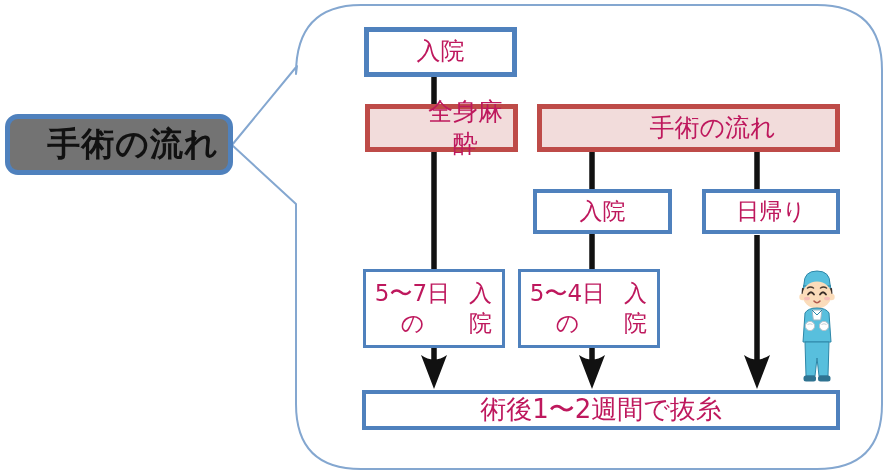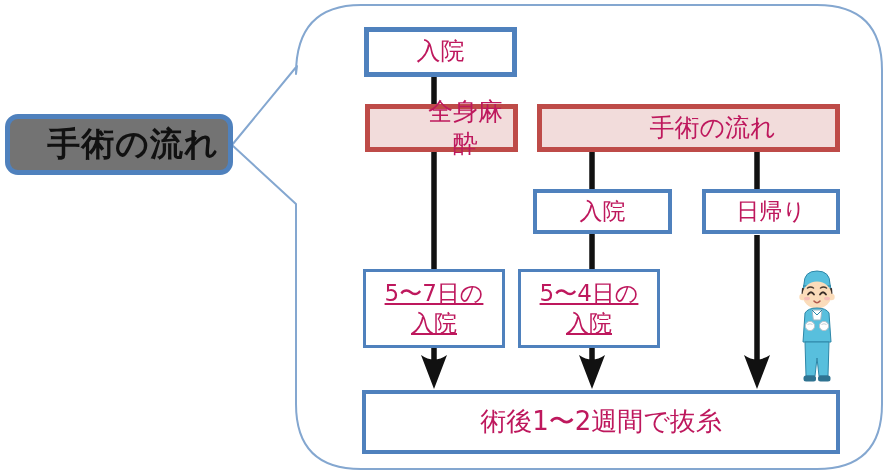--- a/index.html
+++ b/index.html
@@ -16,21 +16,21 @@
   .head{fill:var(--arrow-black,#111111);stroke:none;}
 
   
   .node{position:absolute;box-sizing:border-box;background:#ffffff;
         border:4px solid var(--box-blue,#4F81BD);
         display:flex;align-items:center;justify-content:center;
         text-align:center;font-size:23px;line-height:1.3;color:#be185d;}
   .node.blue-thick{border-width:5px;}
   .node.thin{border-width:3px;}
   .node.red{border:5px solid var(--box-red,#BE4B48);background:var(--box-red-fill,#F2DCDB);}
-  .node.two-line{flex-direction:column;text-decoration:underline;}
+  .node.two-line{}
   .node.final{font-size:26px;}
   .fs24{font-size:24px;}
   .fs25{font-size:25px;padding-left:48px;}
 
   
   .title-label{position:absolute;left:5px;top:114px;width:228px;height:61px;
         box-sizing:border-box;border:5px solid var(--box-blue,#4F81BD);border-radius:13px;
         background:#737373;display:flex;align-items:center;justify-content:center;
         font-size:33px;font-weight:700;letter-spacing:1px;color:#111;padding-left:28px;}
 
@@ -102,21 +102,21 @@
   <div class="node thin two-line" style="left:363px;top:269px;width:142px;height:79px;">
     <span>5〜7日の</span>
     <span>入院</span>
   </div>
 
   <div class="node thin two-line" style="left:518px;top:269px;width:142px;height:79px;">
     <span>5〜4日の</span>
     <span>入院</span>
   </div>
 
-  <div class="node final" style="left:362px;top:390px;width:478px;height:64px;">
+  <div class="node final" style="left:362px;top:390px;width:478px;height:40px;">
     <span>術後1〜2週間で抜糸</span>
   </div>
 
   <svg style="position:absolute;left:786px;top:268px;" width="62" height="122" viewBox="0 0 62 122" aria-hidden="true">
 
     <path class="teal teal-stroke" d="M18 16 Q18 3 31 3 Q44 3 44 16 L45 21 L17 21 Z"></path>
     <line x1="17" y1="18" x2="45" y2="18" stroke="#2E87A8" stroke-width="1.2"></line>
 
     <path class="hair" d="M16 20 Q14.5 30 19 33 L20.5 21 Z"></path>
     <path class="hair" d="M46 20 Q47.5 30 43 33 L41.5 21 Z"></path>

